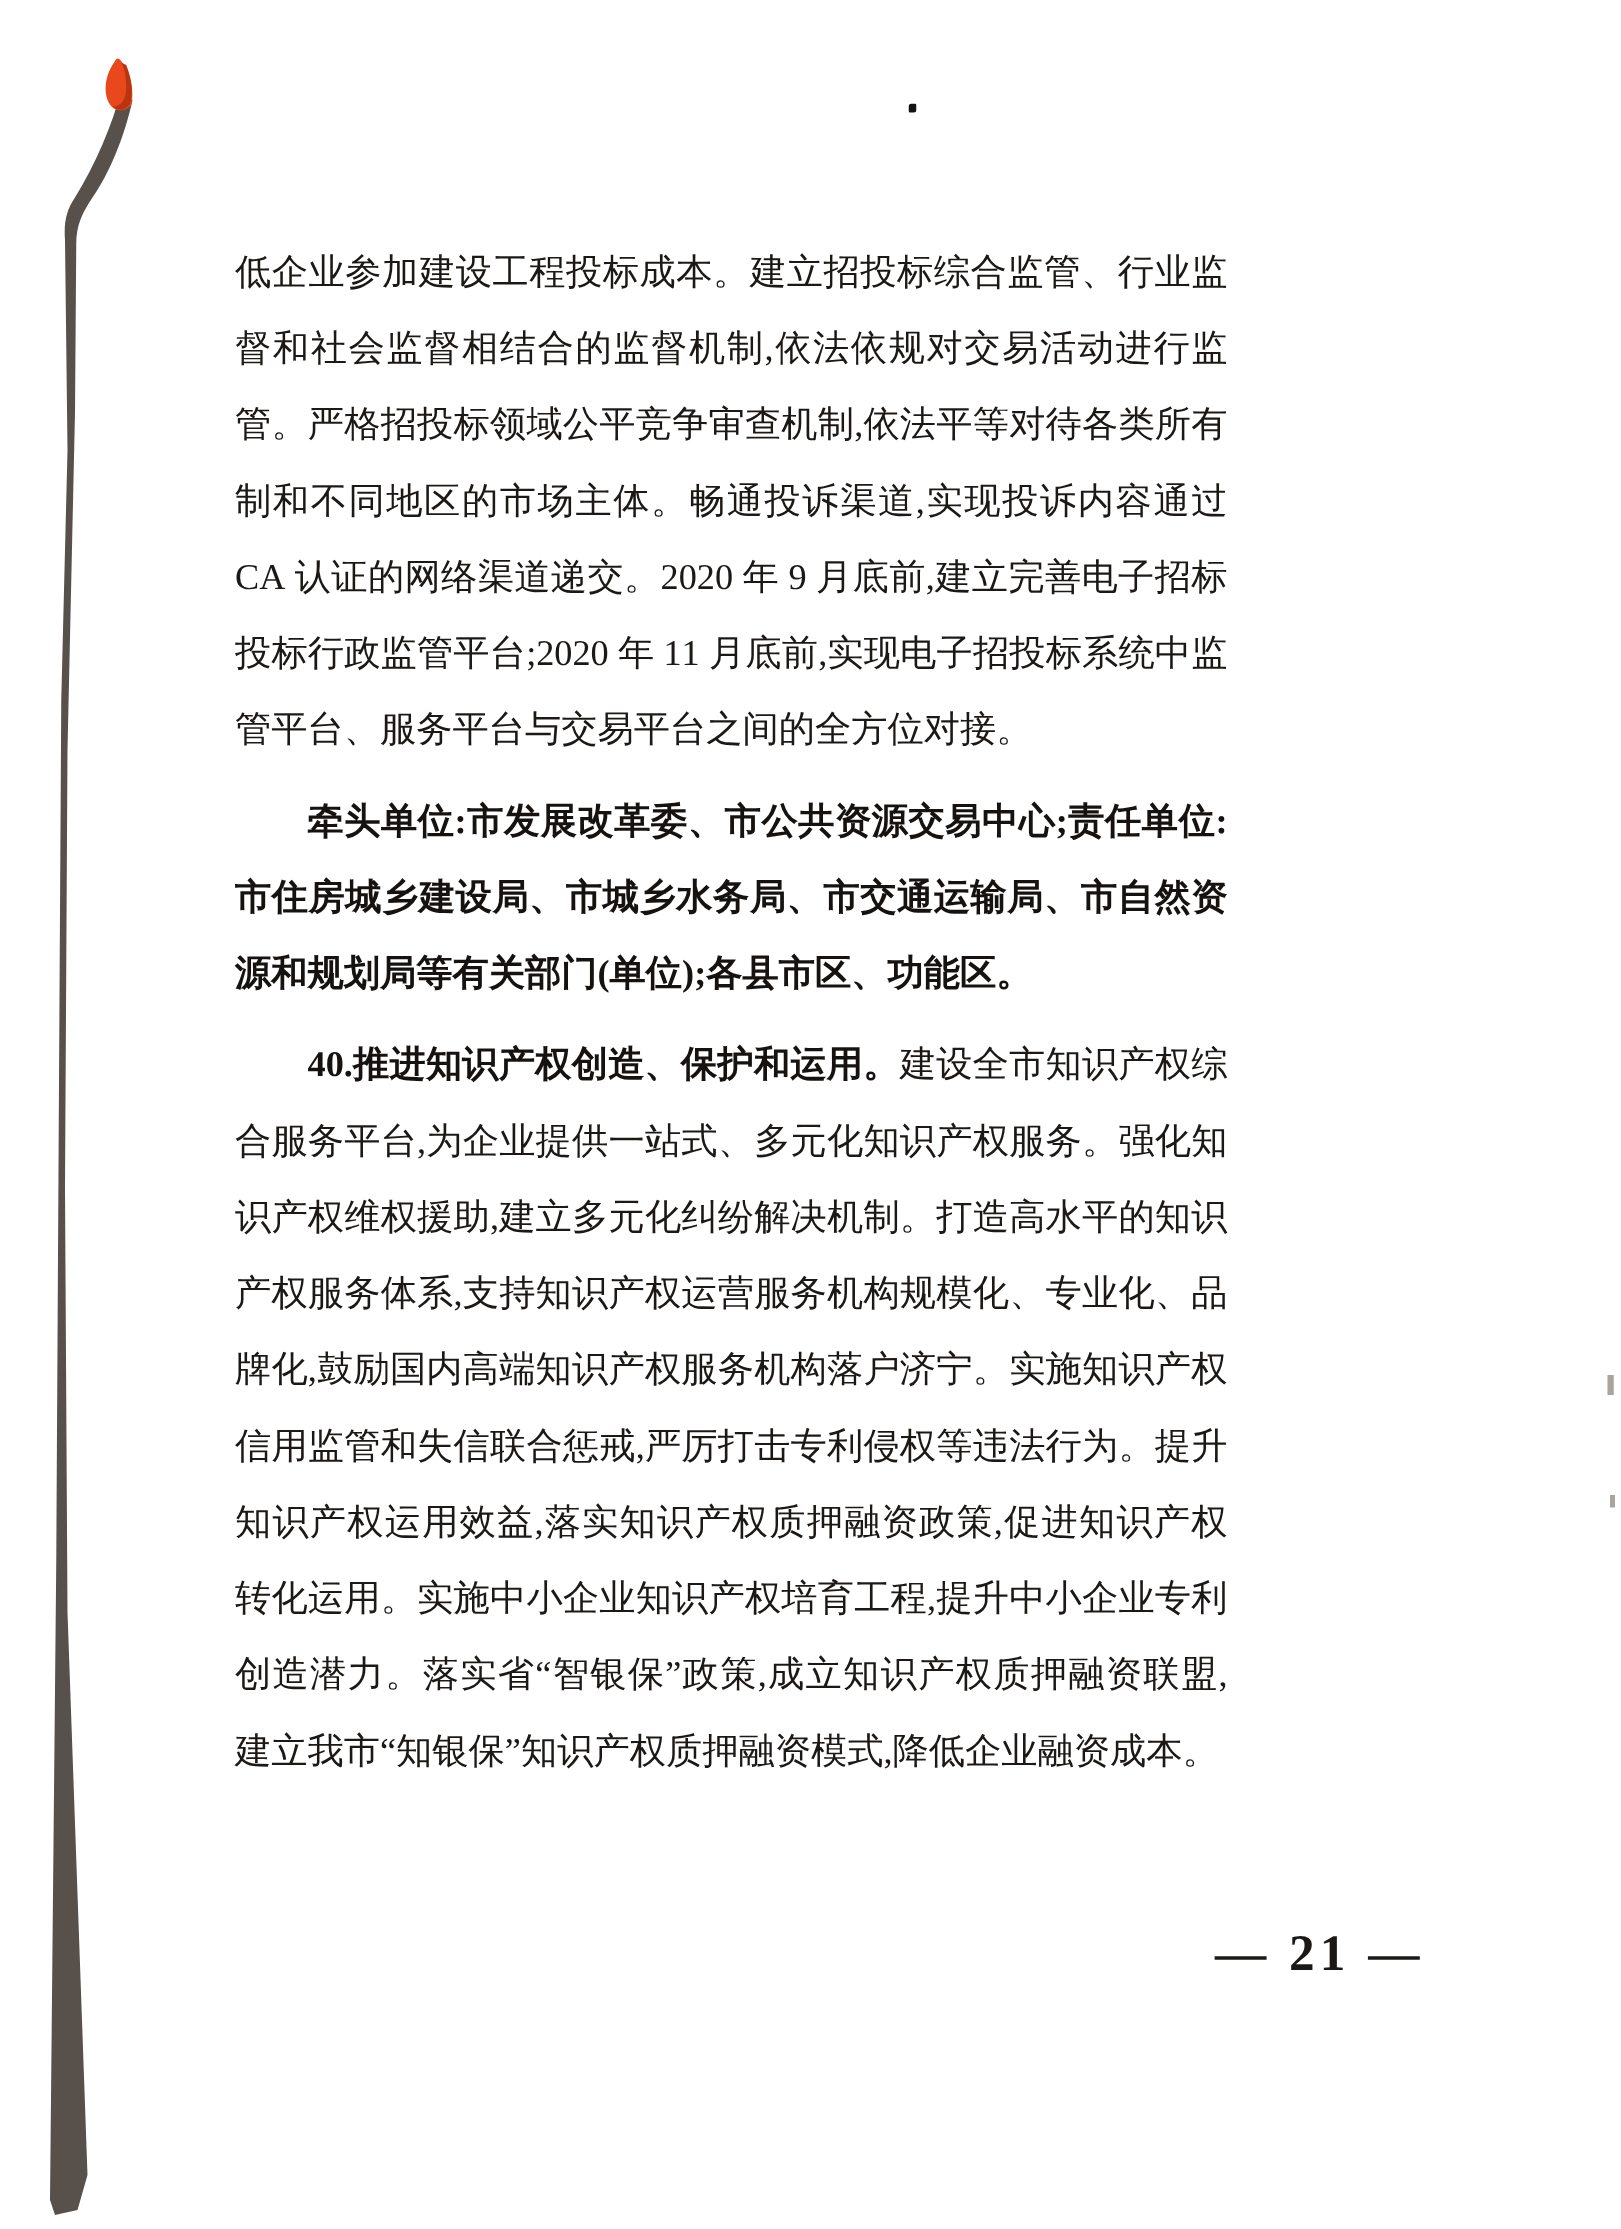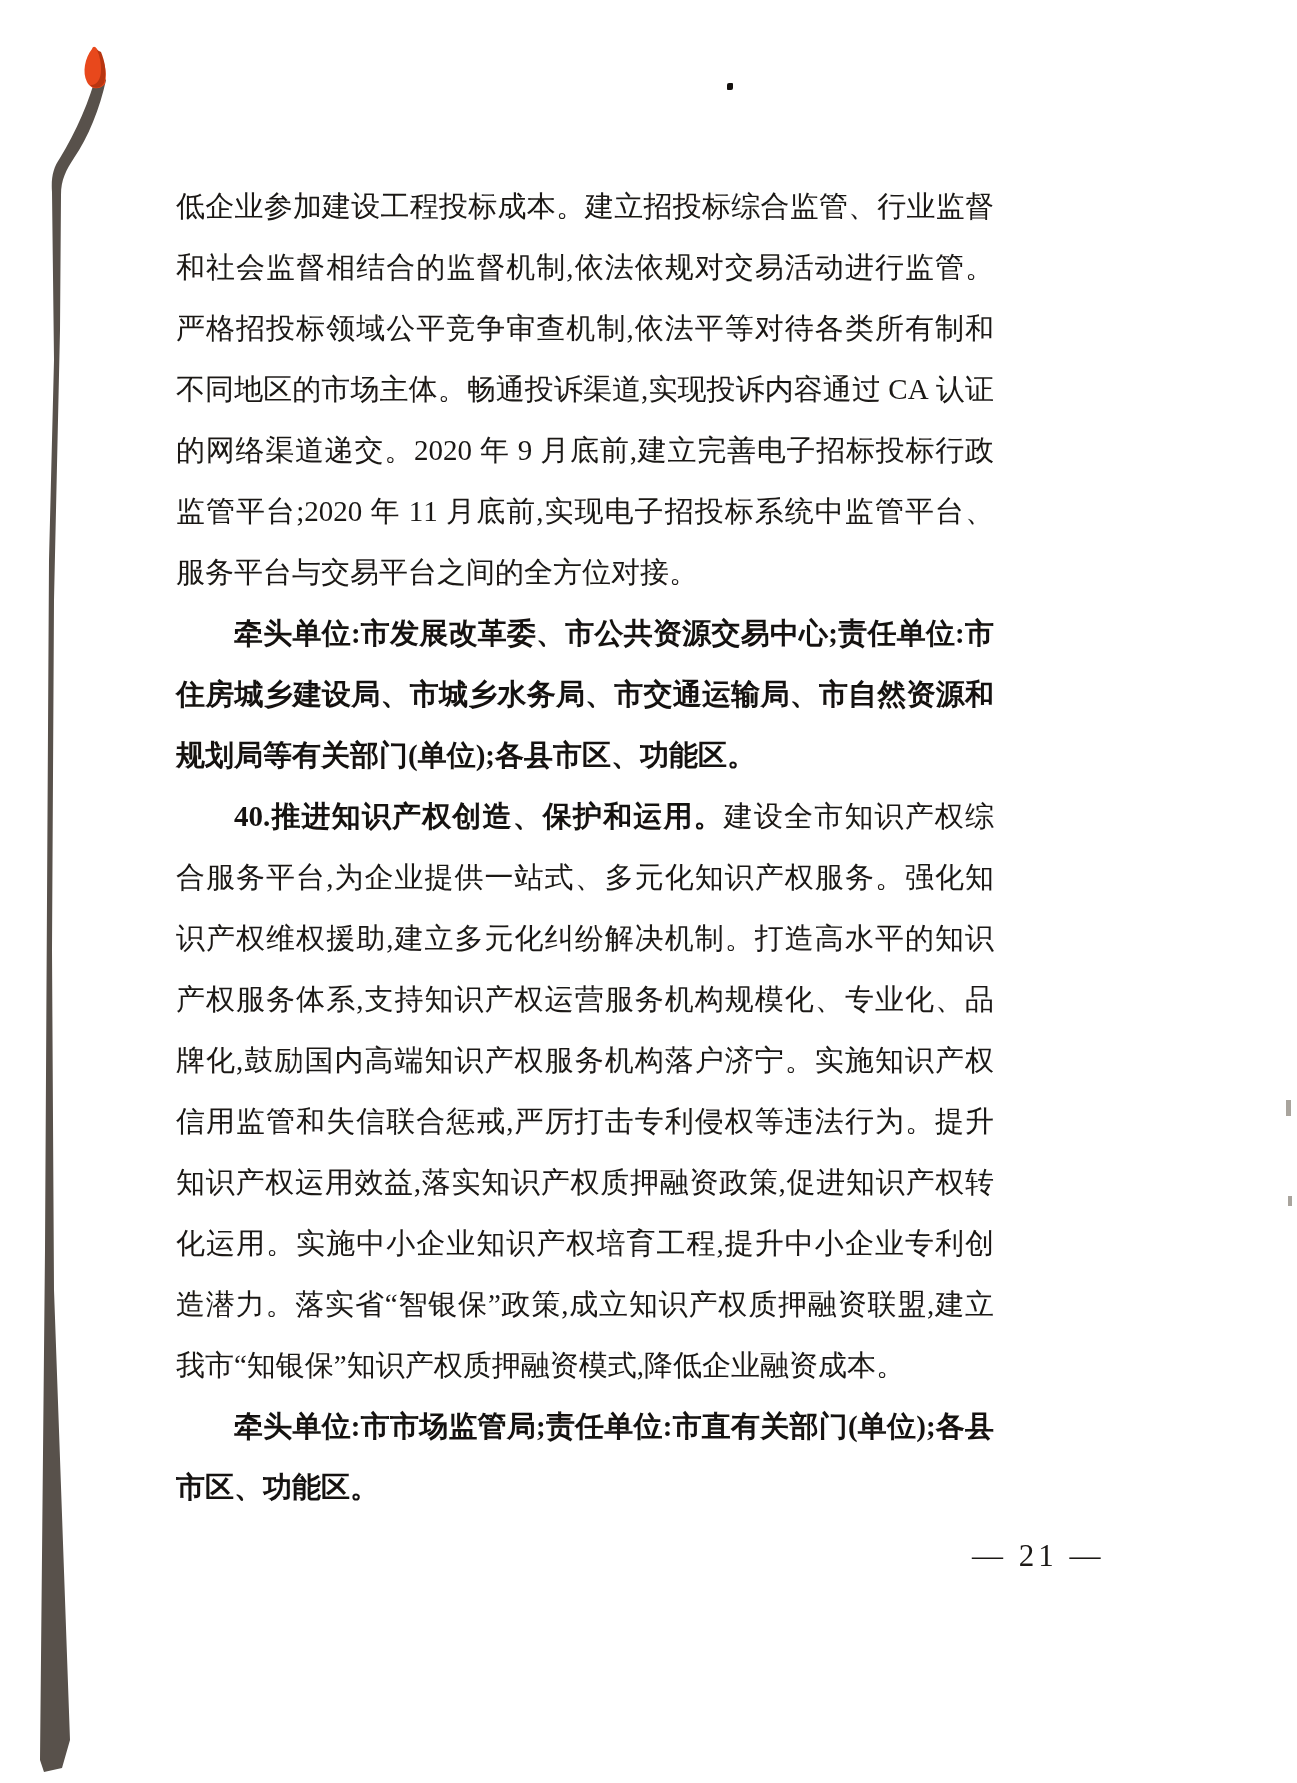--- a/index.html
+++ b/index.html
@@ -28,39 +28,40 @@
     width: 818px;
     color: #1b1815;
     font-size: 29px;
     line-height: 61px;
     text-align: justify;
     text-justify: inter-ideograph;
     text-align-last: left;
     font-kerning: none;
   }
   .para {
-    margin: 0;
+    margin: 12px;
     padding: 0;
   }
   .indent {
     text-indent: 2em;
   }
   .bold {
     font-weight: bold;
     color: #151210;
   }
   .page-number {
     position: absolute;
     left: 972px;
     top: 1538px;
     width: 140px;
     color: #1b1815;
-    font-size: 31px;
+    font-size: 41px;
     letter-spacing: 4px;
     white-space: nowrap;
+    font-weight: bold;
   }
   .ink-dot {
     position: absolute;
     left: 727px;
     top: 83px;
     width: 6px;
     height: 7px;
     background: #14110e;
     border-radius: 2px 1px 2px 1px;
   }
@@ -107,18 +108,17 @@
   <div class="speck speck-b"></div>
   <div class="speck speck-c"></div>
   <div class="speck speck-d"></div>
   <div class="edge-mark edge-a"></div>
   <div class="edge-mark edge-b"></div>
 
   <div class="content">
     <p class="para">低企业参加建设工程投标成本。建立招投标综合监管、行业监督和社会监督相结合的监督机制,依法依规对交易活动进行监管。严格招投标领域公平竞争审查机制,依法平等对待各类所有制和不同地区的市场主体。畅通投诉渠道,实现投诉内容通过 CA 认证的网络渠道递交。2020 年 9 月底前,建立完善电子招标投标行政监管平台;2020 年 11 月底前,实现电子招投标系统中监管平台、服务平台与交易平台之间的全方位对接。</p>
     <p class="para indent bold">牵头单位:市发展改革委、市公共资源交易中心;责任单位:市住房城乡建设局、市城乡水务局、市交通运输局、市自然资源和规划局等有关部门(单位);各县市区、功能区。</p>
     <p class="para indent"><span class="bold">40.推进知识产权创造、保护和运用。</span><span>建设全市知识产权综合服务平台,为企业提供一站式、多元化知识产权服务。强化知识产权维权援助,建立多元化纠纷解决机制。打造高水平的知识产权服务体系,支持知识产权运营服务机构规模化、专业化、品牌化,鼓励国内高端知识产权服务机构落户济宁。实施知识产权信用监管和失信联合惩戒,严厉打击专利侵权等违法行为。提升知识产权运用效益,落实知识产权质押融资政策,促进知识产权转化运用。实施中小企业知识产权培育工程,提升中小企业专利创造潜力。落实省“智银保”政策,成立知识产权质押融资联盟,建立我市“知银保”知识产权质押融资模式,降低企业融资成本。</span></p>
-    <p class="para indent bold">牵头单位:市市场监管局;责任单位:市直有关部门(单位);各县市区、功能区。</p>
   </div>
 
   <div class="page-number">— 21 —</div>
 
 </div>
 
 </body></html>

